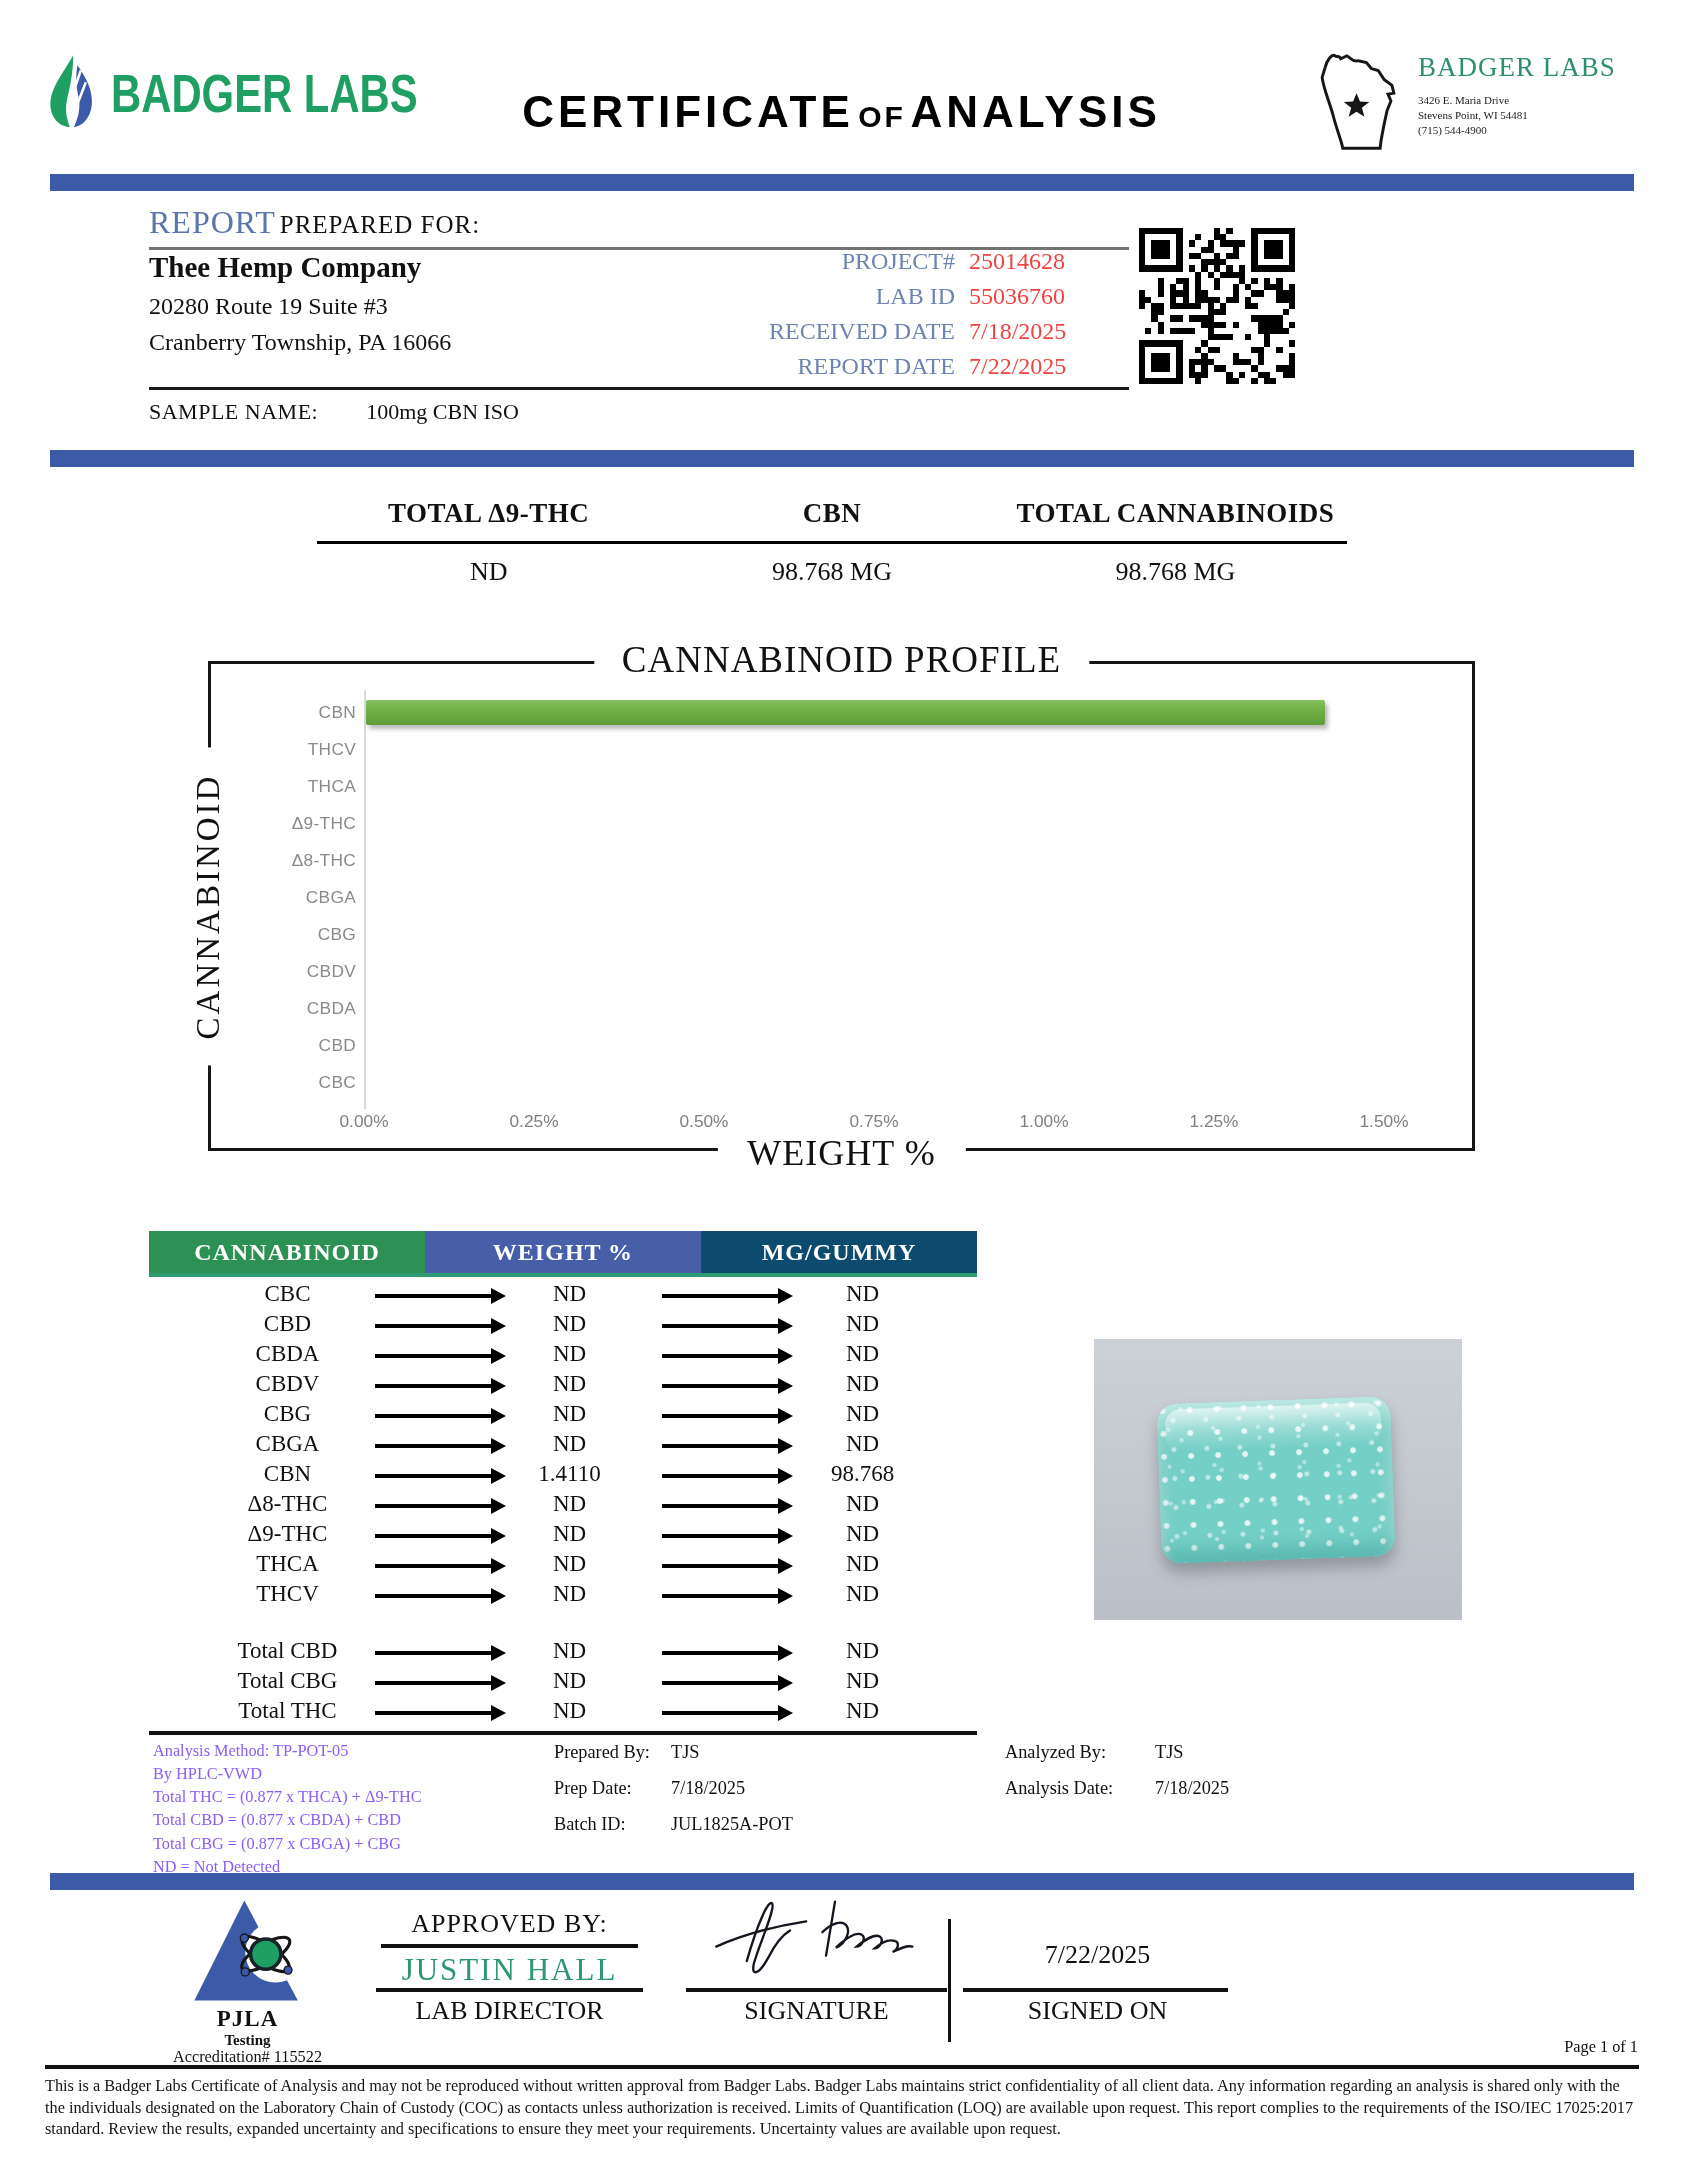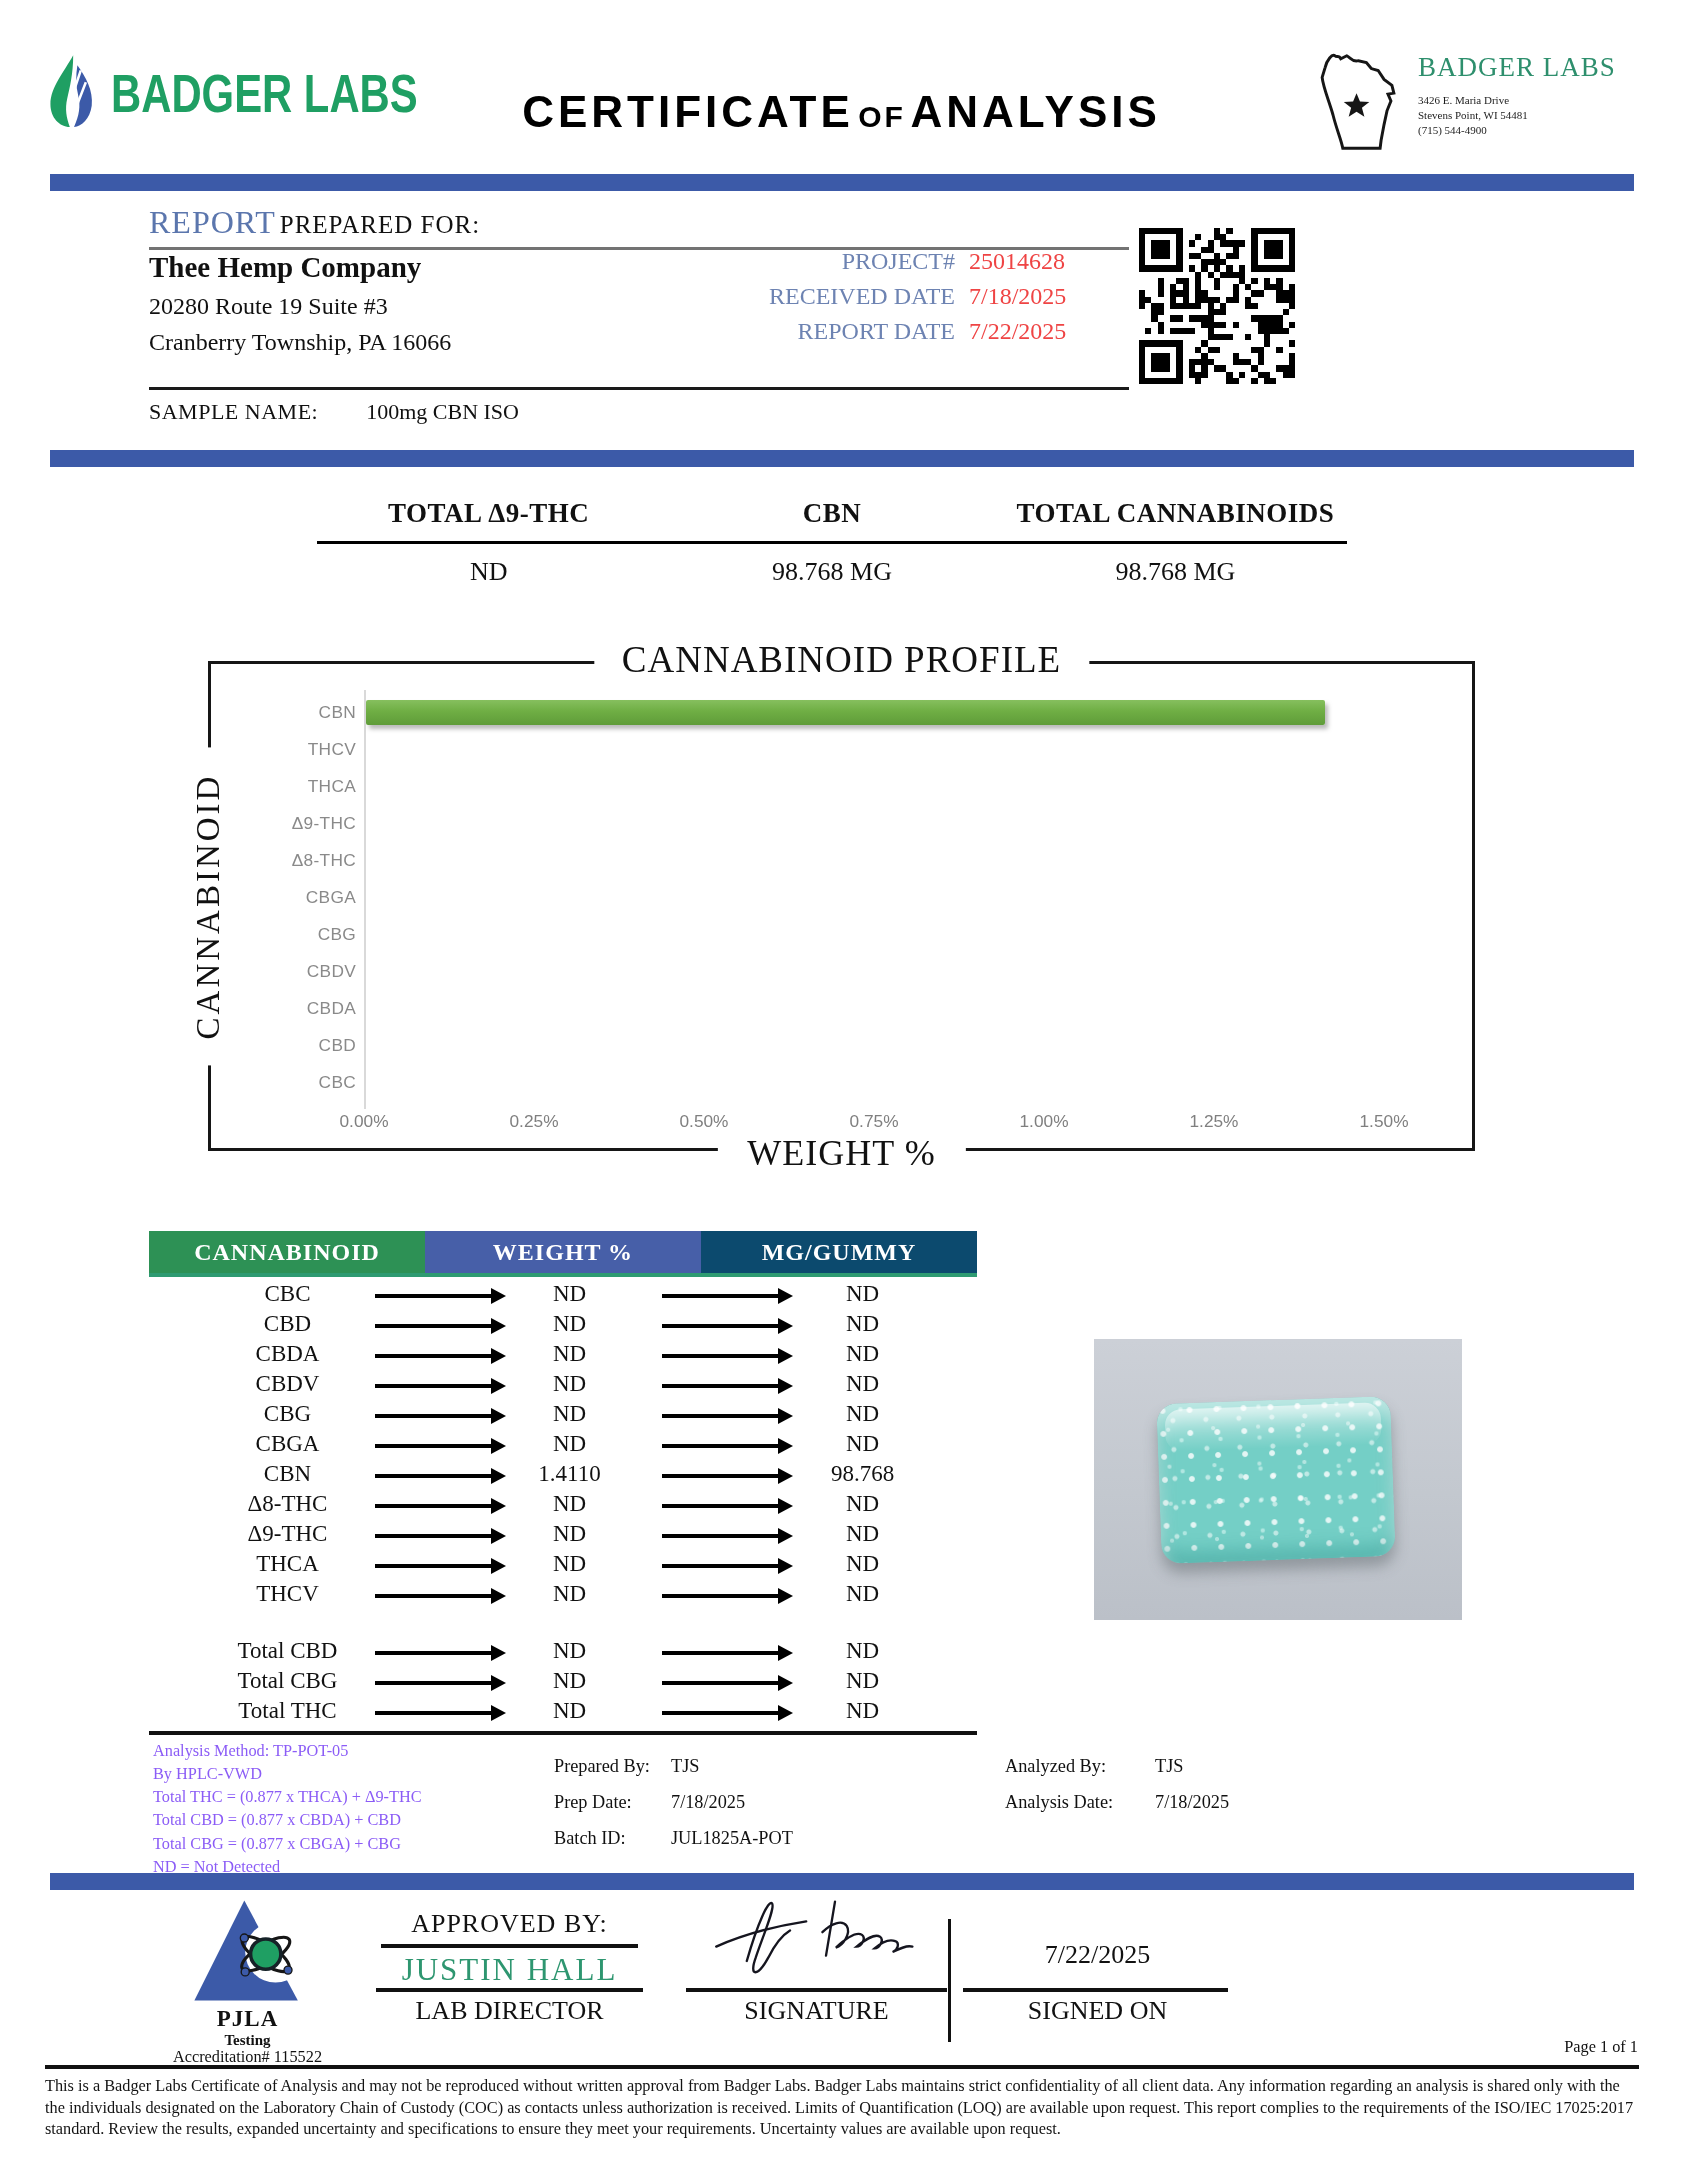--- a/index.html
+++ b/index.html
@@ -91,21 +91,21 @@
   .res-row .rv2 { position:absolute; left:644px; width:139px; text-align:center; }
   .arrow { position:absolute; top:13px; height:3.5px; background:#000; width:117px; }
   .a1 { left:226px; } .a2 { left:513px; }
   .arrow::after { content:""; position:absolute; right:-14px; top:-6.4px;
     border-left:15px solid #000; border-top:8px solid transparent; border-bottom:8px solid transparent; }
   .res-line { left:149px; top:1731px; width:828px; height:3.5px; background:#111; }
 
   
   .notes-left { left:153px; top:1739px; width:406px; font-size:16.3px; line-height:1.42; color:#8b5cf6; }
   .meta { font-size:18.3px; }
-  .meta .mrow { display:flex; margin-bottom:15px;margin-top:14px; }
+  .meta .mrow { display:flex; margin-bottom:15px; }
   .meta .ml { width:117px; } .meta2 .ml { width:150px; }
   .notes-mid { left:554px; top:1742px; }
   .notes-right { left:1005px; top:1742px; }
 
   
   .photo { left:1094px; top:1339px; width:368px; height:281px;
     background:linear-gradient(180deg,#ccd0d7 0%,#c3c8cf 55%,#bbc0c8 100%); overflow:hidden; }
   .gummy { position:absolute; left:65px; top:61px; width:234px; height:160px;
     border-radius:20px; transform:rotate(-2deg);
     background-color:#74cfc6;
@@ -193,20 +193,24 @@
     <div class="cname">Thee Hemp Company</div>
     <div class="caddr">20280 Route 19 Suite #3</div>
     <div class="caddr">Cranberry Township, PA 16066</div>
   </div>
 
   <div class="abs fields">
 
   <div class="frow">
       <div class="flabel">PROJECT#</div>
       <div class="fvalue">25014628</div>
+    </div>
+      <div class="frow">
+      <div class="flabel">LAB ID</div>
+      <div class="fvalue">55036760</div>
     </div>
       <div class="frow">
       <div class="flabel">RECEIVED DATE</div>
       <div class="fvalue">7/18/2025</div>
     </div>
       <div class="frow">
       <div class="flabel">REPORT DATE</div>
       <div class="fvalue">7/22/2025</div>
     </div>
     </div>

